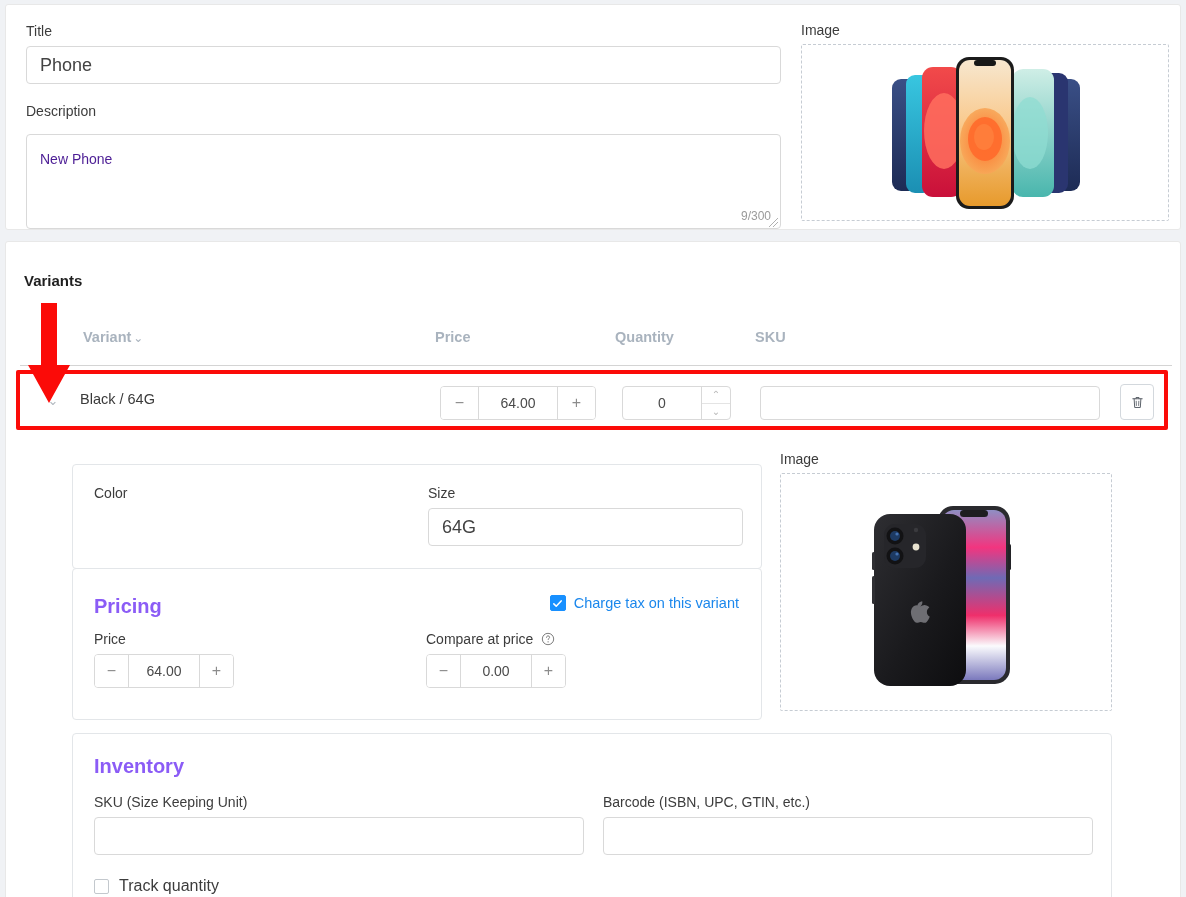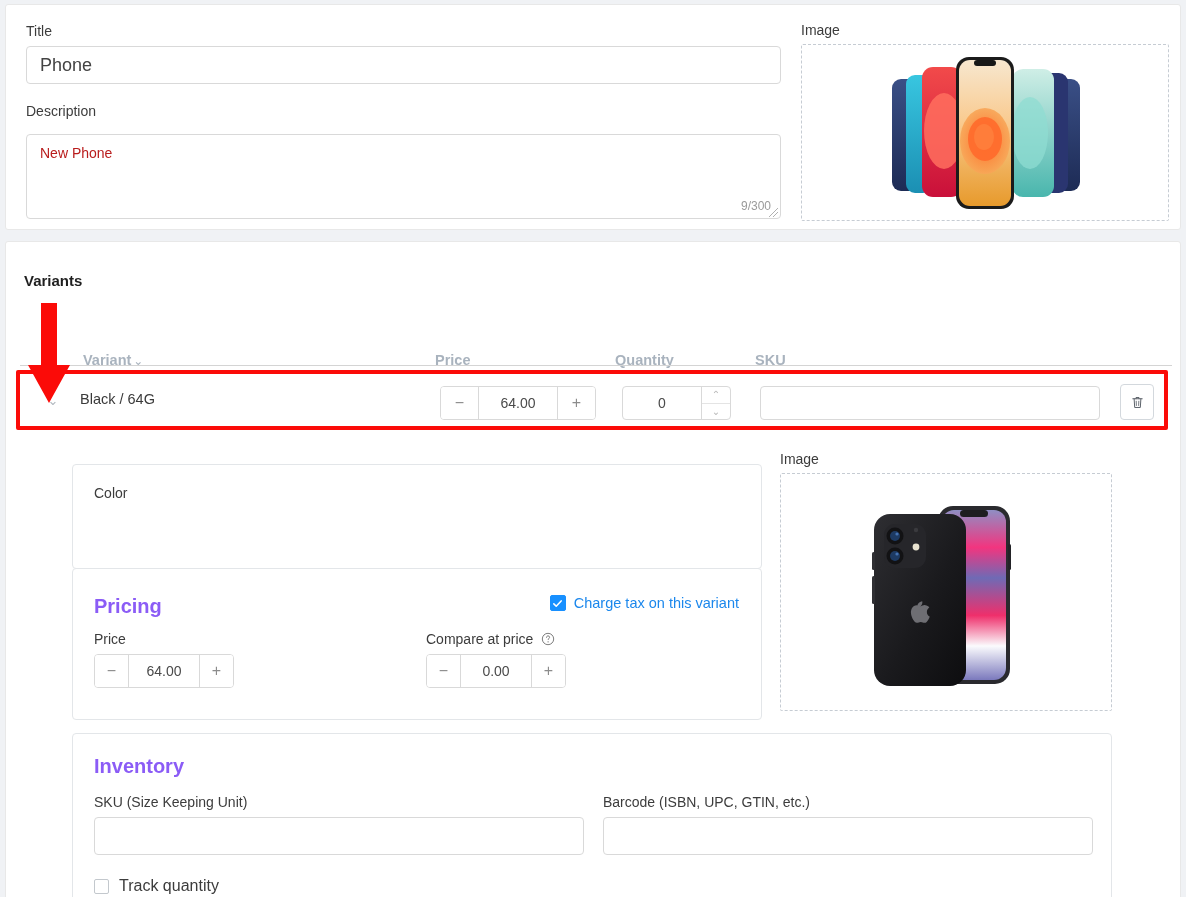--- a/index.html
+++ b/index.html
@@ -51,27 +51,27 @@
     outline: none;
   }
   .text-input::placeholder { color: #bfbfbf; }
 
   
   .general-left {
     position: absolute; left: 20px; top: 17px; width: 755px;
   }
   .ta-wrap { position: relative; margin-top: 14px; }
   textarea.desc {
-    width: 755px; height: 85px;
+    width: 755px; height: 95px;
     border: 1px solid #d9d9d9;
     border-radius: 4px;
-    padding: 10px 13px;
+    padding: 16px 13px;
     font-family: "Liberation Sans", sans-serif;
     font-size: 14px;
-    color: #b91c1c;
+    color: #4c1d95;
     resize: none;
     outline: none;
     display: block;
   }
   .ta-count {
     position: absolute;
     right: 10px; bottom: 6px;
     font-size: 12px;
     color: #9a9a9a;
     pointer-events: none;
@@ -95,21 +95,21 @@
   #general-image-block { position: absolute; left: 795px; top: 17px; width: 368px; }
   #general-dropzone { width: 368px; height: 177px; }
 
   
   .section-title {
     font-size: 15px; font-weight: bold; color: #1f1f1f;
   }
   #variants-title { position: absolute; left: 24px; top: 272px; }
 
   .vhead {
-    position: absolute; top: 329px; left: 0; width: 1176px; height: 1px; margin-top: 23px;
+    position: absolute; top: 329px; left: 0; width: 1176px; height: 1px;
   }
   .vh {
     position: absolute;
     font-size: 14.5px;
     font-weight: bold;
     color: #a9b3be;
     top: 0;
     white-space: nowrap;
   }
   .vh .chev { font-weight: normal; font-size: 12px; margin-left: 2px; color: #a9b3be;}
@@ -364,20 +364,24 @@
   </div>
 
   <svg id="annot-arrow" viewBox="0 0 58 110">
     <polygon points="21,0 37,0 37,62 50,62 29,100 8,62 21,62" fill="#fb0b08"></polygon>
   </svg>
 
   <div class="sub-card" id="opt-card">
     <div style="position:absolute;left:21px;top:19px;width:295px;">
       <label class="field-label">Color</label>
     </div>
+    <div style="position:absolute;left:355px;top:19px;width:315px;">
+      <label class="field-label">Size</label>
+      <input class="text-input" type="text" value="64G" style="">
+    </div>
   </div>
 
   <div class="sub-card" id="pricing-card">
     <div class="sub-title" style="position:absolute;left:21px;top:26px;">Pricing</div>
 
     <div class="tax-row">
       <span class="cb-checked">
         <svg width="11" height="11" viewBox="0 0 12 12">
           <polyline points="2,6.4 4.6,9 10,3.2" fill="none" stroke="#ffffff" stroke-width="1.7" stroke-linecap="round" stroke-linejoin="round"></polyline>
         </svg>

